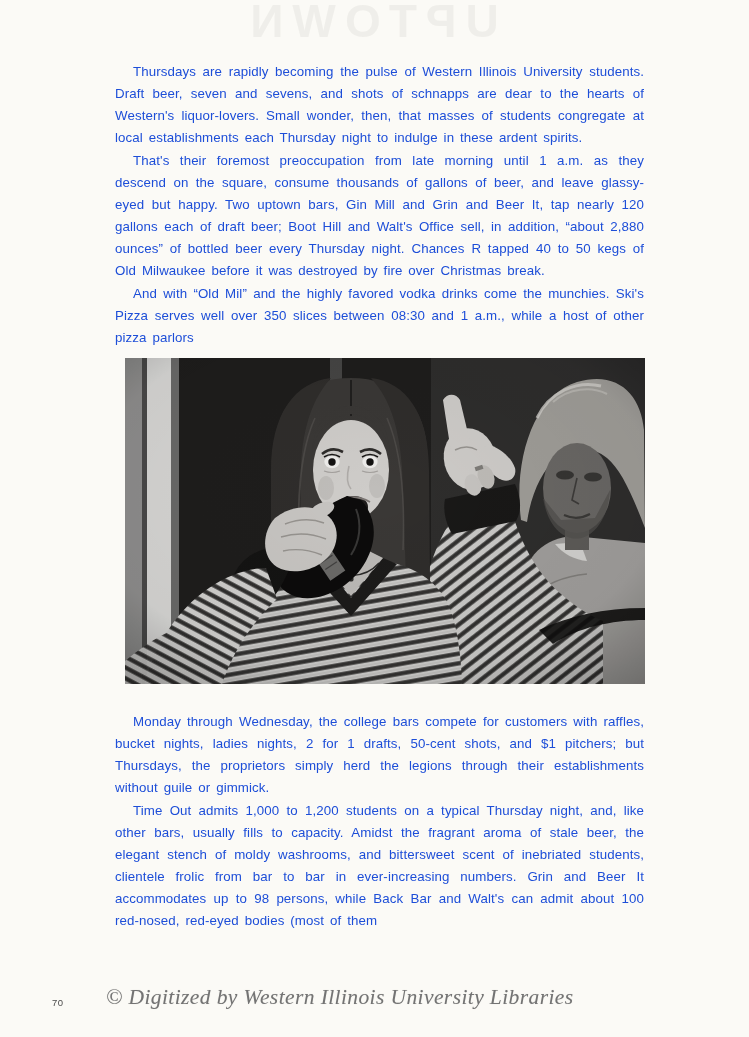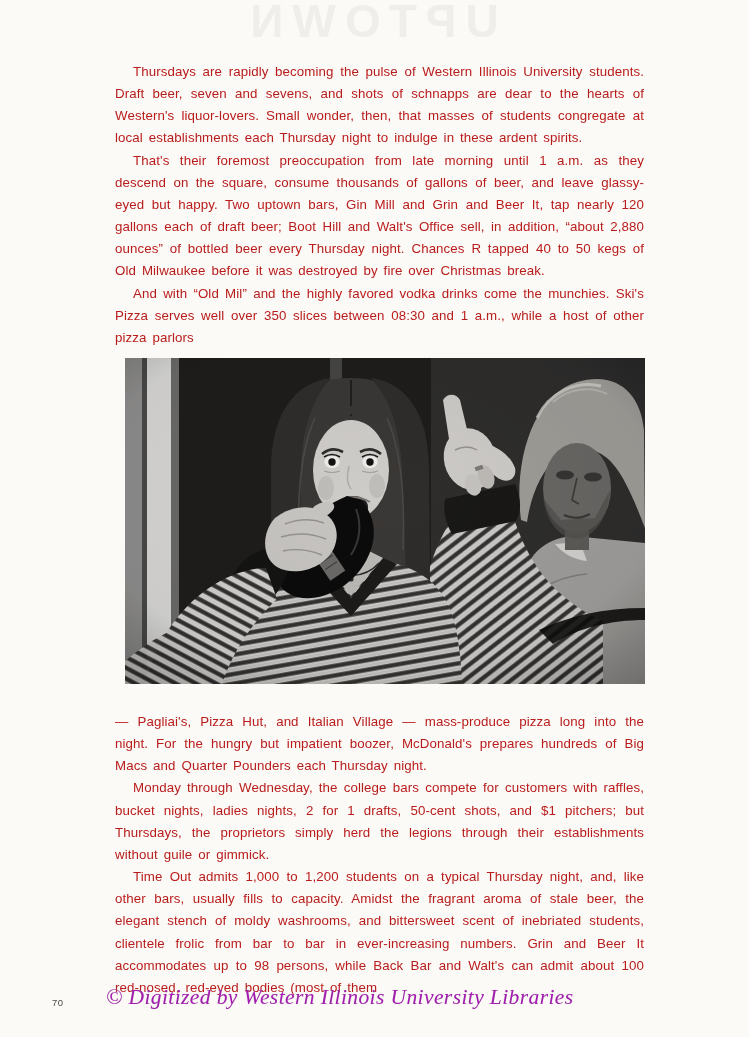--- a/index.html
+++ b/index.html
@@ -14,21 +14,21 @@
   .ghost-header{
     position:absolute;top:-6px;left:160px;width:420px;
     transform:scaleX(-1);
     font-weight:bold;font-size:46px;letter-spacing:9px;
     color:#e7e6e1;opacity:.55;
     text-align:center;
     user-select:none;
   }
   .article-block{
     position:absolute;left:115px;width:529px;
-    color:#b91c1c;
+    color:#1d4ed8;
     font-size:13.3px;line-height:22.15px;
     letter-spacing:.1px;word-spacing:2.1px;
     text-align:justify;
   }
   .article-block p{margin:0;}
   .article-block p.indent{text-indent:18px;}
   .block-1{top:61px;}
   .block-2{top:711px;}
   .photo-figure{
     position:absolute;left:125px;top:358px;width:520px;height:326px;
@@ -39,21 +39,21 @@
     filter:grayscale(.88) contrast(1.04);
   }
   .page-number{
     position:absolute;left:52px;top:997px;
     font-size:9.5px;color:#4a4a4a;letter-spacing:.5px;
   }
   .watermark{
     position:absolute;left:106px;top:985px;width:470px;
     font-family:"Liberation Serif",serif;
     font-style:italic;
-    font-size:21.5px;color:#a21caf;
+    font-size:21.5px;color:#737373;
     letter-spacing:.4px;white-space:nowrap;
     text-shadow:0 0 1px rgba(205,205,202,.75);
     user-select:none;
   }
 </style>
 </head>
 <body>
 
 <div class="ghost-header">UPTOWN</div>
 
@@ -197,19 +197,18 @@
     <g>
       <path d="M20,326 C30,286 52,252 84,230 C103,217 124,210 141,210 L152,241 C131,261 110,288 97,326 Z" fill="url(#stripesB)"></path>
       <path d="M0,326 L0,303 C24,283 48,269 74,262 L97,273 C70,291 50,306 40,326 Z" fill="url(#stripesB)" opacity=".95"></path>
     </g>
 
     <rect x="0" y="0" width="520" height="326" fill="url(#vg)"></rect>
   </svg>
 </figure>
 
 <div class="article-block block-2">
-  <p>— Pagliai's, Pizza Hut, and Italian Village — mass-produce pizza long into the night. For the hungry but impatient boozer, McDonald's prepares hundreds of Big Macs and Quarter Pounders each Thursday night.</p>
   <p class="indent">Monday through Wednesday, the college bars compete for customers with raffles, bucket nights, ladies nights, 2 for 1 drafts, 50-cent shots, and $1 pitchers; but Thursdays, the proprietors simply herd the legions through their establishments without guile or gimmick.</p>
   <p class="indent">Time Out admits 1,000 to 1,200 students on a typical Thursday night, and, like other bars, usually fills to capacity. Amidst the fragrant aroma of stale beer, the elegant stench of moldy washrooms, and bittersweet scent of inebriated students, clientele frolic from bar to bar in ever-increasing numbers. Grin and Beer It accommodates up to 98 persons, while Back Bar and Walt's can admit about 100 red-nosed, red-eyed bodies (most of them</p>
 </div>
 
 <div class="page-number">70</div>
 <div class="watermark">© Digitized by Western Illinois University Libraries</div>
 
 </body></html>

